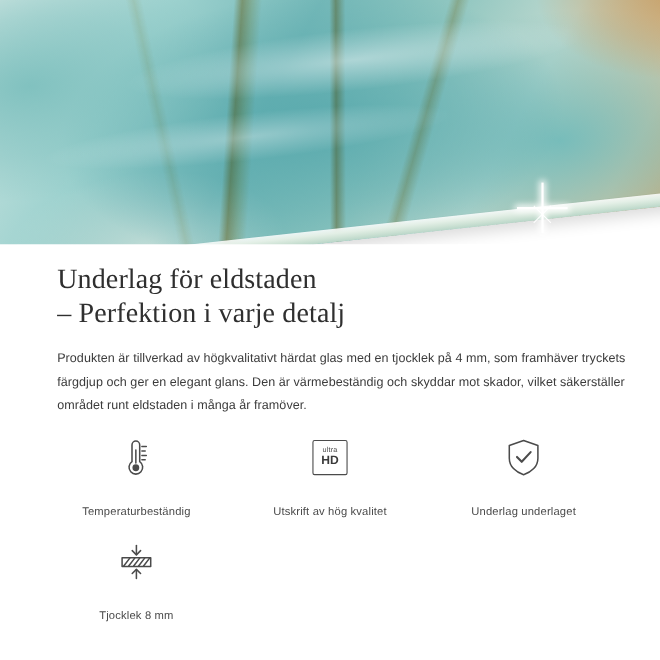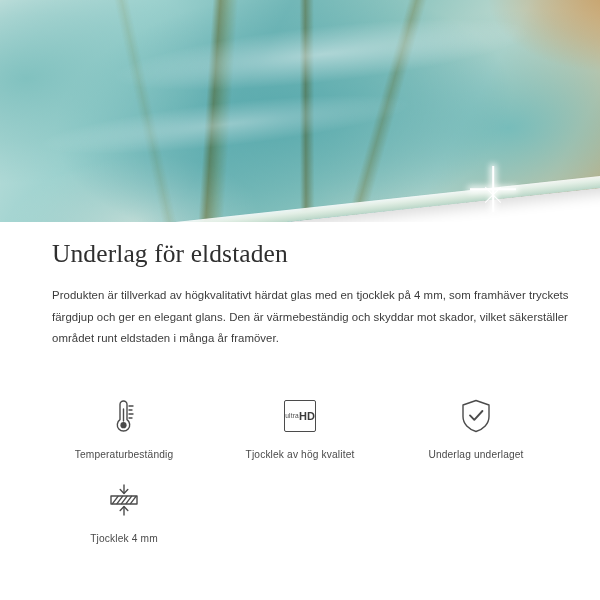--- a/index.html
+++ b/index.html
@@ -183,33 +183,33 @@
     align-items: center;
     justify-content: flex-start;
   }
   .feature-icon {
     height: 44px;
     display: flex;
     align-items: center;
     justify-content: center;
   }
   .feature-label {
-    margin-top: 11px;
+    margin-top: 22px;
     font-size: 10.2px;
     color: #4a4a4a;
     text-align: left;
     letter-spacing: 0.15px;
   }
   .ico { display: block; }
   .ultrahd-box {
     width: 32px; height: 32px;
     border: 1.4px solid #4b4b4b;
     border-radius: 2px;
     display: flex;
-    flex-direction: row;
+    flex-direction: column;
     align-items: center;
     justify-content: center;
     line-height: 1;
   }
   .ultrahd-box .u1 {
     font-size: 6.6px;
     color: #4b4b4b;
     letter-spacing: 0.2px;
   }
   .ultrahd-box .u2 {
@@ -234,20 +234,21 @@
         <div class="glass-edge"></div>
       </div>
       <div class="sparkle"></div>
       <div class="sparkle2"></div>
     </div>
   </div>
 
   <div class="content">
     <h1 class="headline">
       <span>Underlag för eldstaden</span>
+      <span class="l2">– Perfektion i varje detalj</span>
     </h1>
     <p class="body-copy">Produkten är tillverkad av högkvalitativt härdat glas med en tjocklek på 4 mm, som framhäver tryckets färgdjup och ger en elegant glans. Den är värmebeständig och skyddar mot skador, vilket säkerställer området runt eldstaden i många år framöver.</p>
   </div>
 
   <div class="features">
 
     <div class="feature">
       <div class="feature-icon">
         <svg class="ico" width="36" height="38" viewBox="0 0 36 38" fill="none" stroke="#4b4b4b" stroke-width="1.4" stroke-linecap="round">
           <path d="M14 7.5a3.5 3.5 0 0 1 7 0v15.2a6.2 6.2 0 1 1-7 0z"></path>
@@ -262,21 +263,21 @@
       <div class="feature-label">Temperaturbeständig</div>
     </div>
 
     <div class="feature">
       <div class="feature-icon">
         <div class="ultrahd-box">
           <span class="u1">ultra</span>
           <span class="u2">HD</span>
         </div>
       </div>
-      <div class="feature-label">Tjocklek av hög kvalitet</div>
+      <div class="feature-label">Utskrift av hög kvalitet</div>
     </div>
 
     <div class="feature">
       <div class="feature-icon">
         <svg class="ico" width="34" height="38" viewBox="0 0 34 38" fill="none" stroke="#4b4b4b" stroke-width="1.4" stroke-linejoin="round" stroke-linecap="round">
           <path d="M17 3.5 L30 8 V19.5 C30 27 24.2 32.3 17 34.5 C9.8 32.3 4 27 4 19.5 V8 Z"></path>
           <path d="M11 18.4 l4.3 4.4 L23.4 14" stroke-width="1.9"></path>
         </svg>
       </div>
       <div class="feature-label">Underlag underlaget</div>
@@ -292,17 +293,17 @@
           <rect x="5" y="14" width="26" height="8"></rect>
           <line x1="6.5" y1="21.6" x2="12" y2="14.4"></line>
           <line x1="11" y1="21.6" x2="16.5" y2="14.4"></line>
           <line x1="15.5" y1="21.6" x2="21" y2="14.4"></line>
           <line x1="20" y1="21.6" x2="25.5" y2="14.4"></line>
           <line x1="24.5" y1="21.6" x2="30" y2="14.4"></line>
           <line x1="18" y1="33" x2="18" y2="25"></line>
           <path d="M14.2 28.4 L18 24.6 L21.8 28.4"></path>
         </svg>
       </div>
-      <div class="feature-label">Tjocklek 4 mm</div>
+      <div class="feature-label">Tjocklek 8 mm</div>
     </div>
 
   </div>
 </div>
 
 </body></html>

